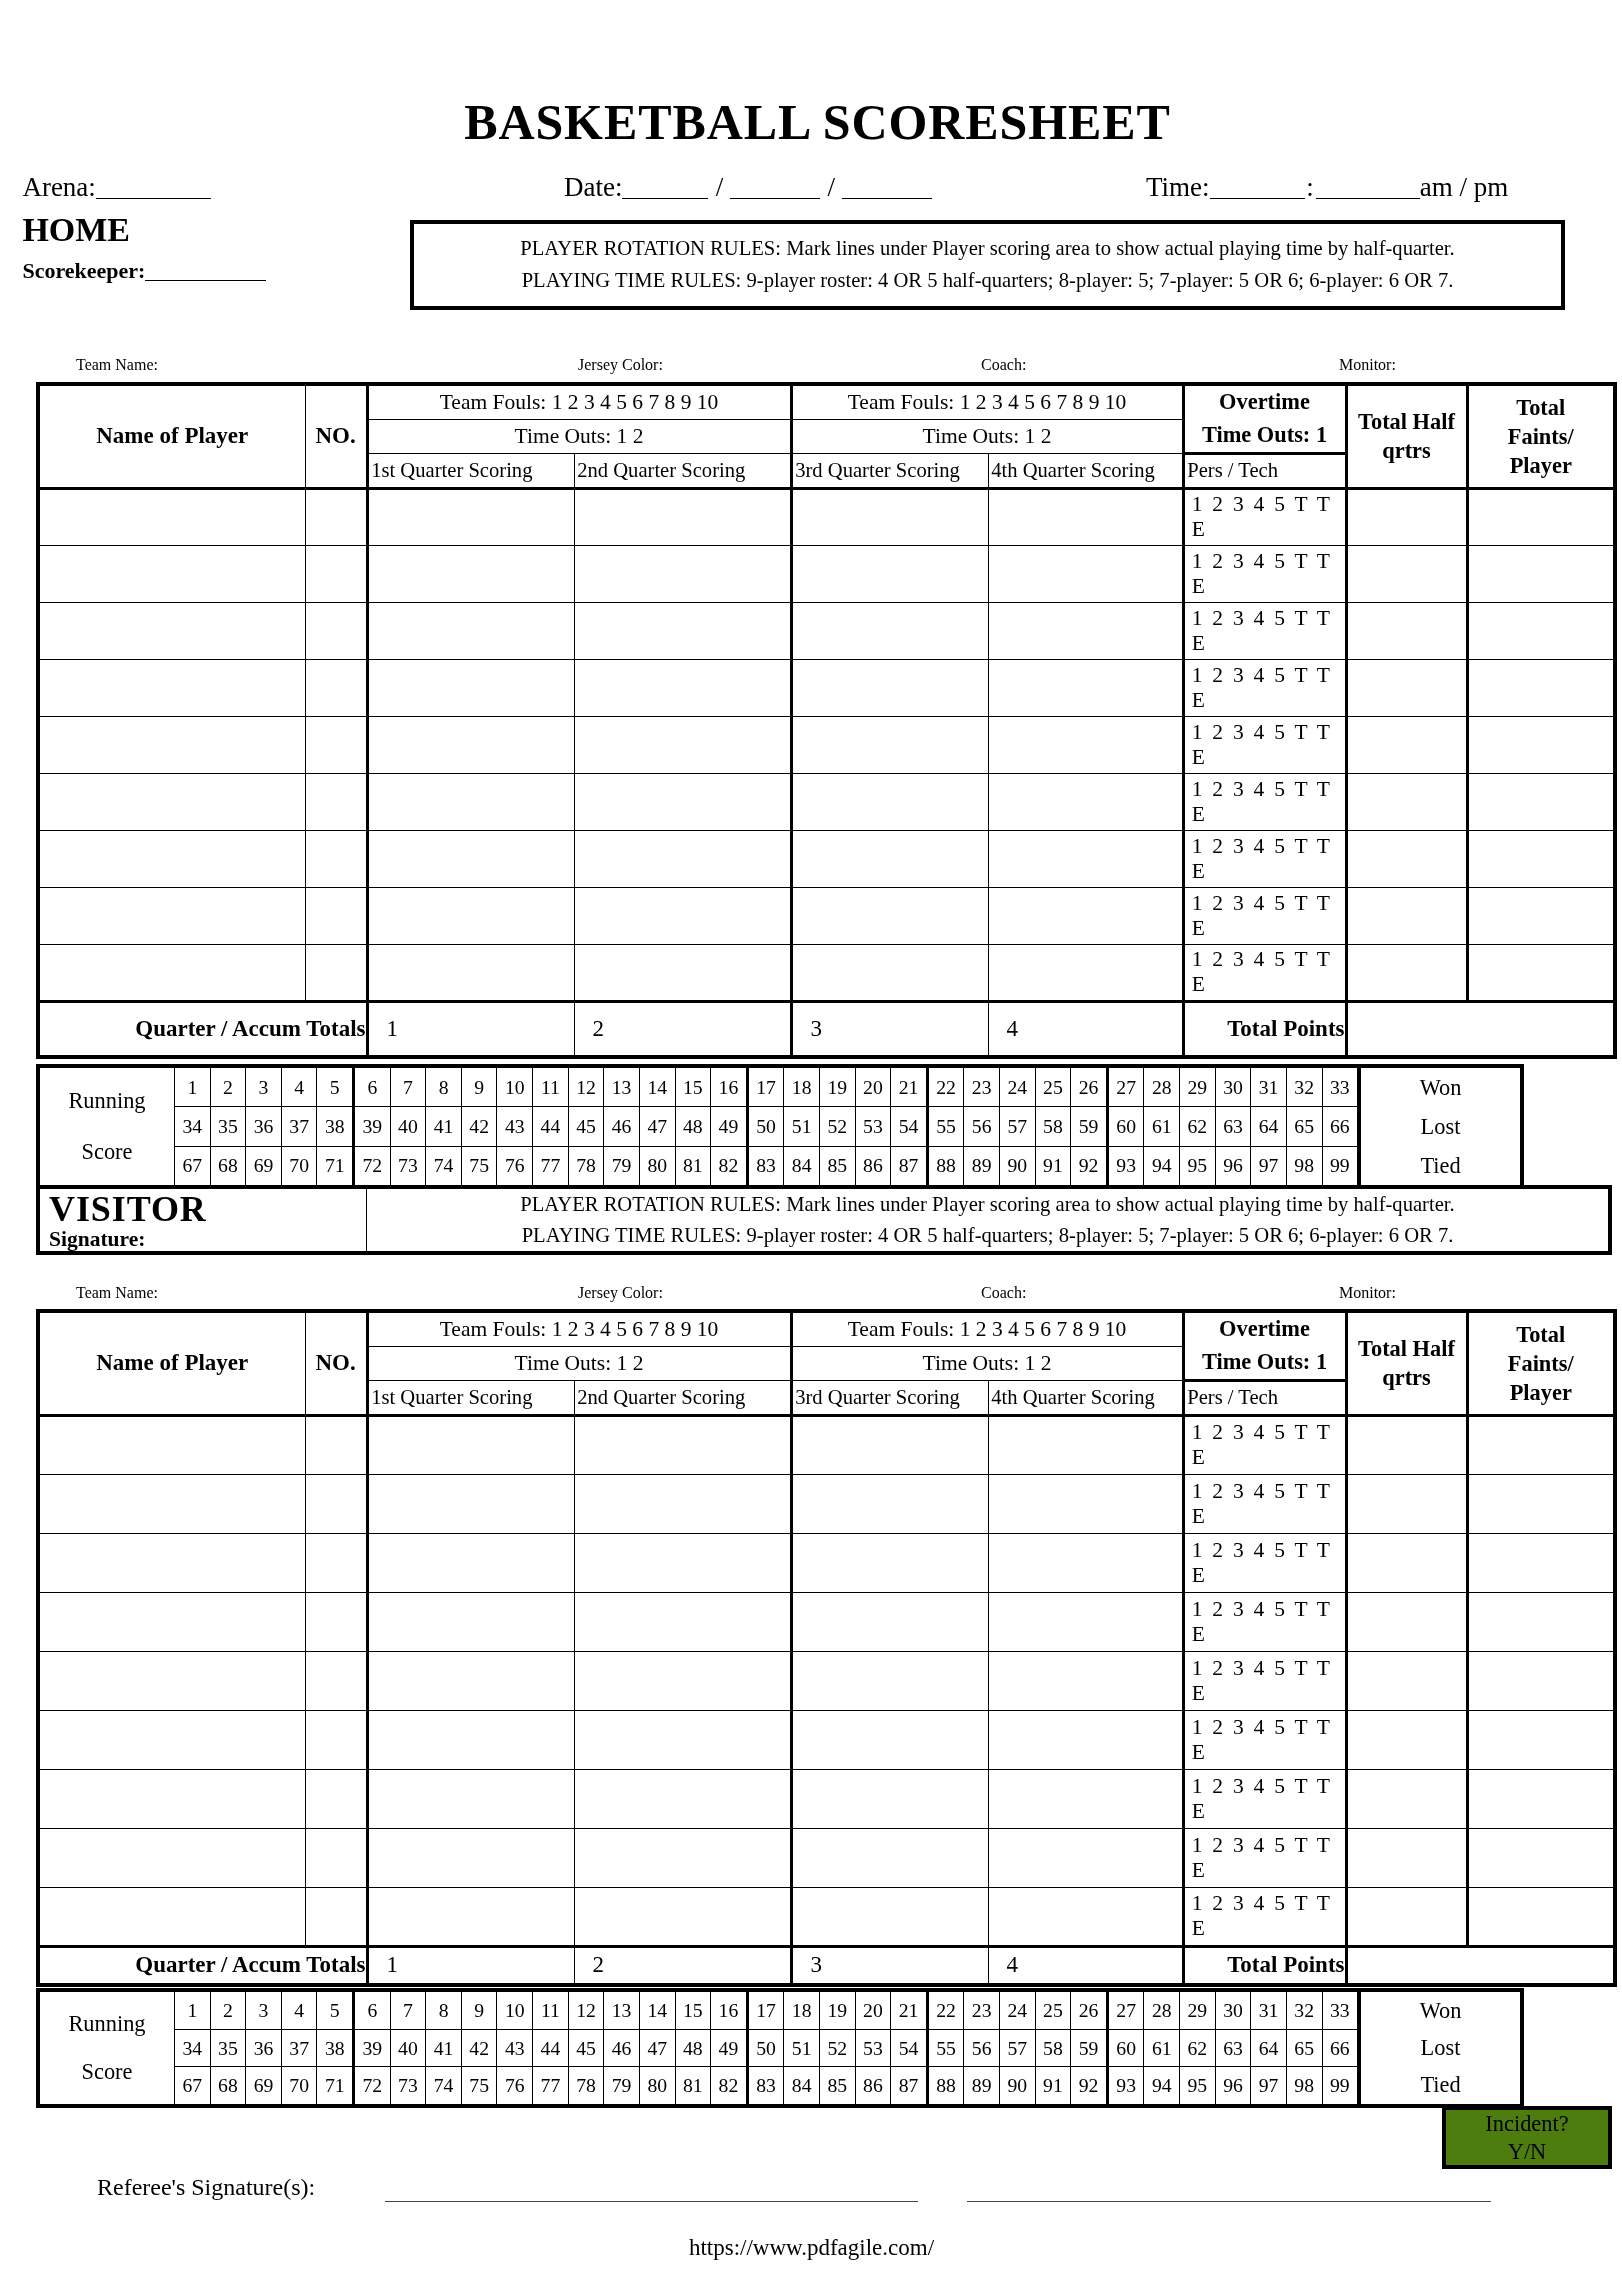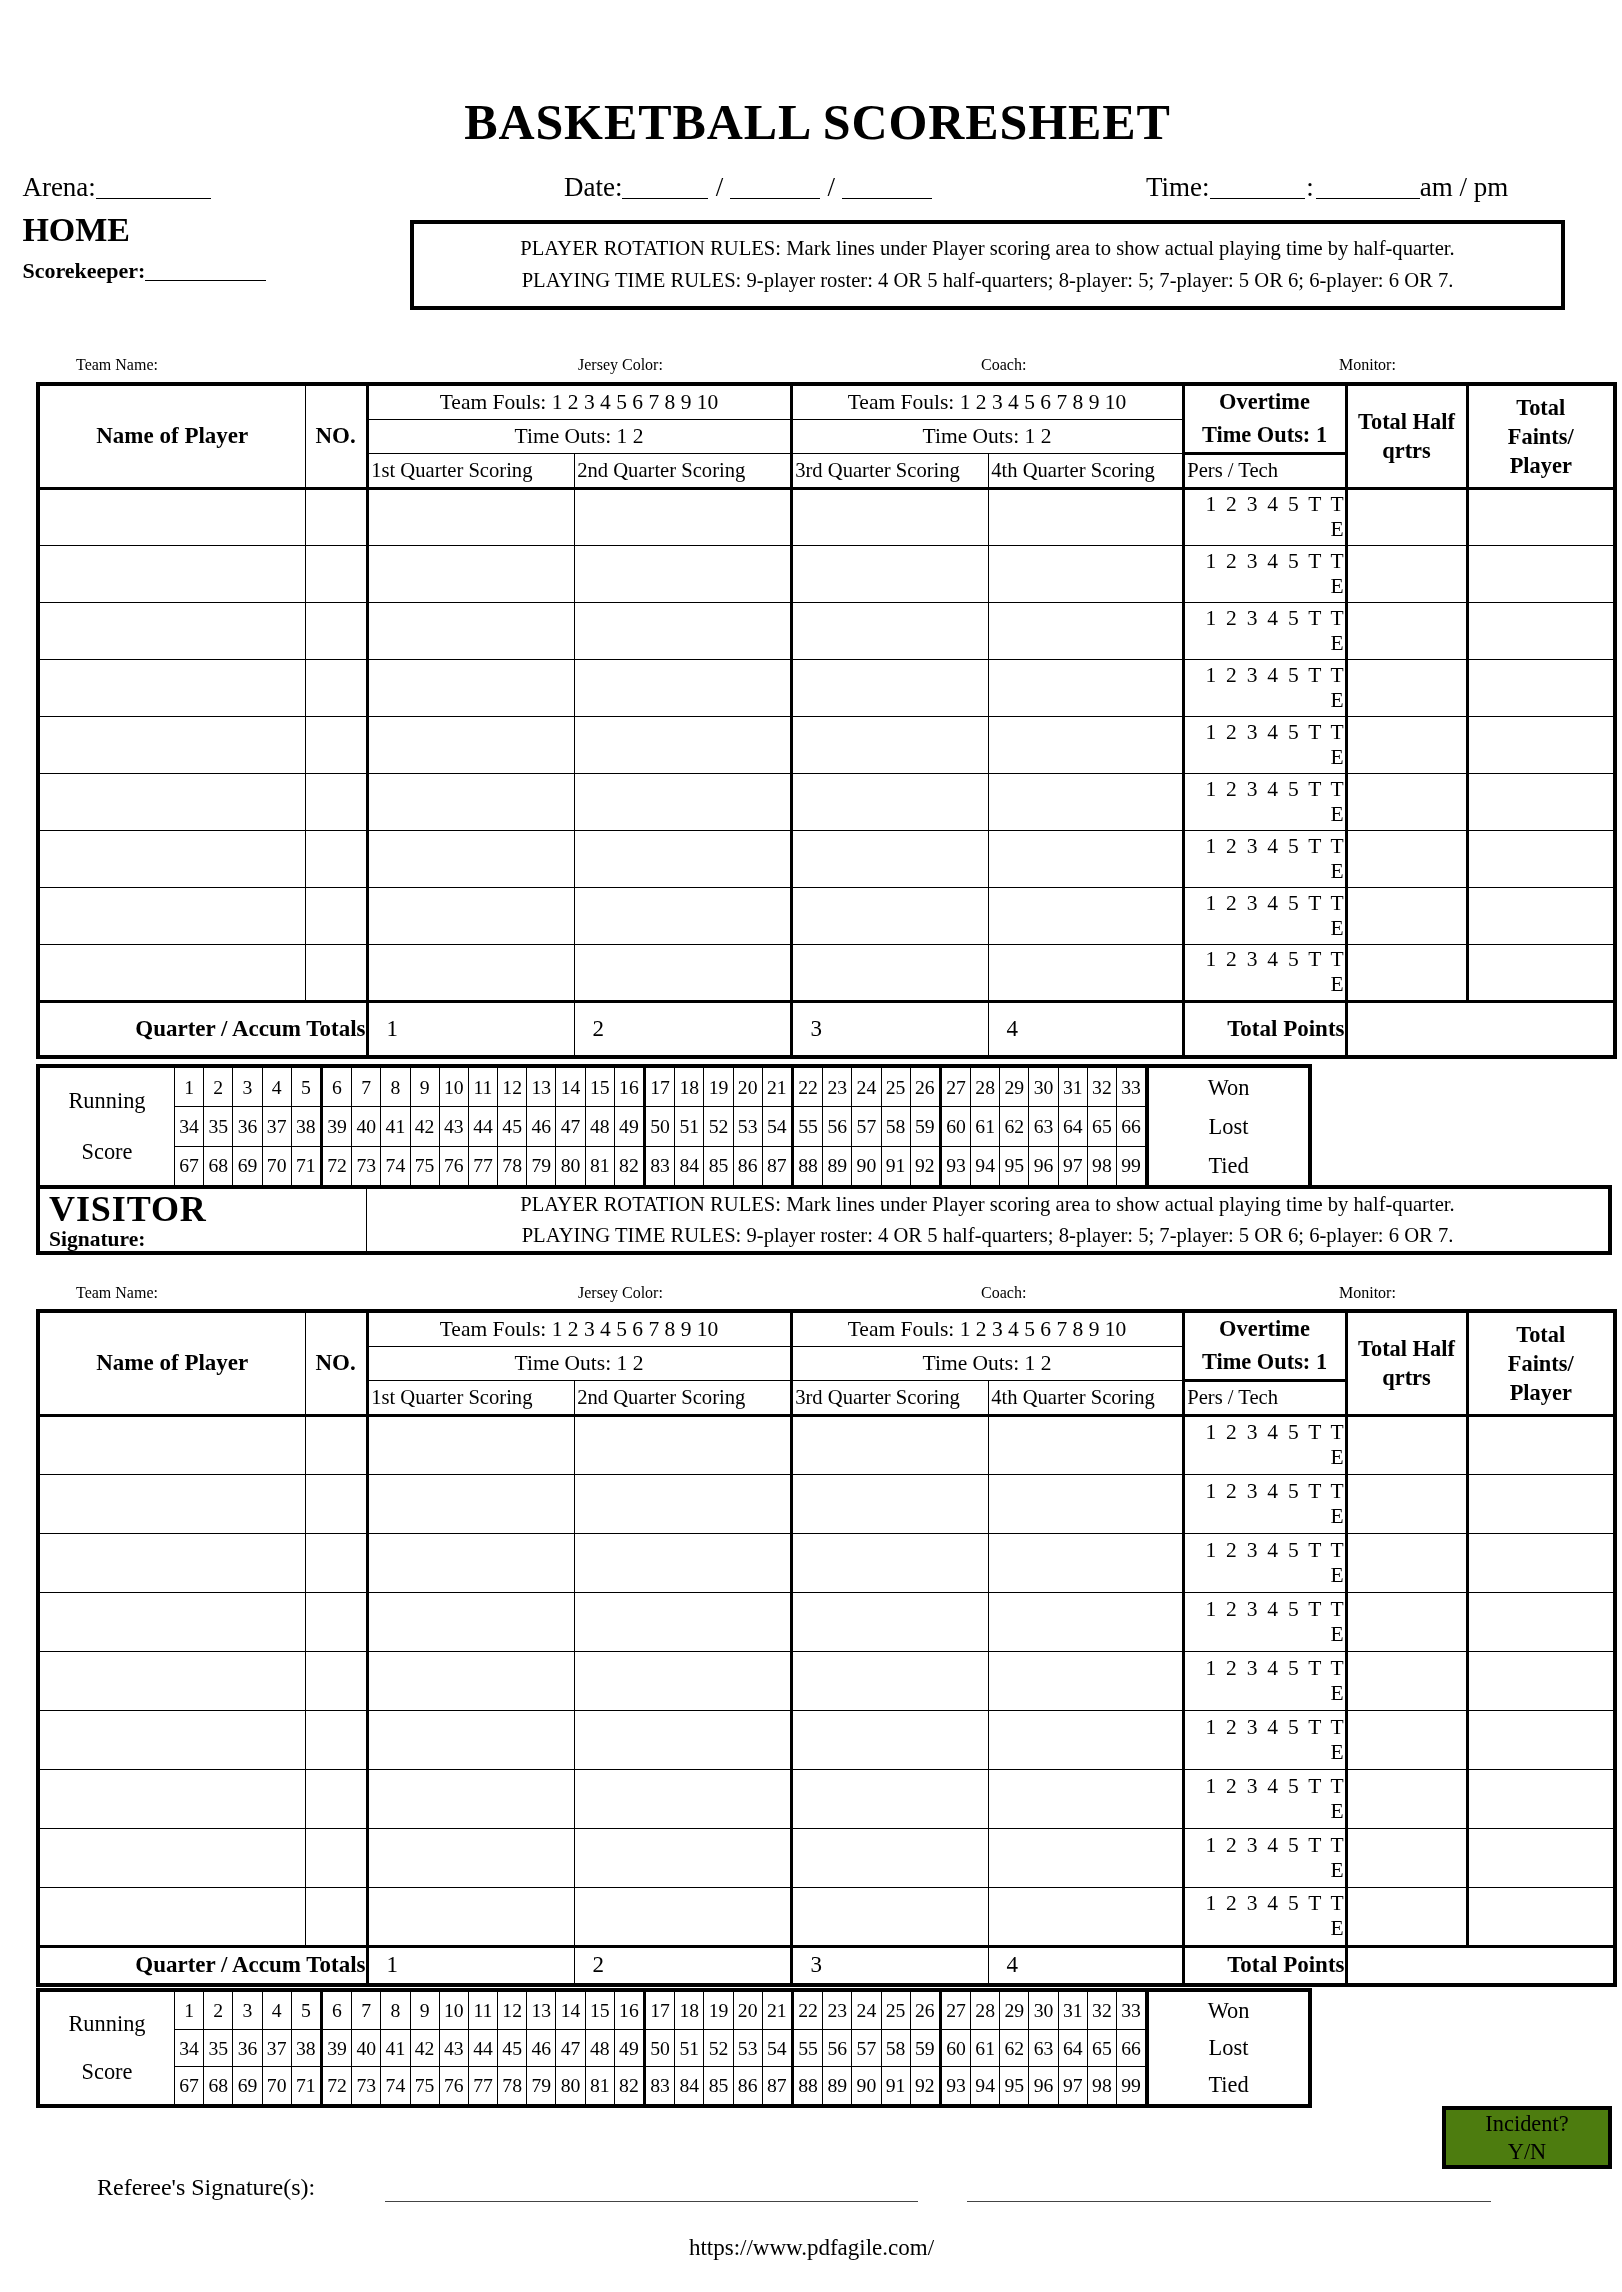--- a/index.html
+++ b/index.html
@@ -32,27 +32,27 @@
   .score-table tbody tr { height:57px; }
   .score-table.v tbody tr { height:59px; }
   .score-table tbody td { border-top:0.9px solid #333; }
   tr.totals { height:56px; }
   .score-table.v tr.totals { height:39px; }
   .hdr { text-align:center; font-size:21.5px; }
   .bighdr { text-align:center; font-size:23px; font-weight:bold; }
   .ot { text-align:center; font-size:22.4px; font-weight:bold; border-bottom:3.6px solid #000 !important; line-height:1.45; }
   .stk { text-align:center; font-size:22.4px; font-weight:bold; line-height:1.3; }
   .ql { font-size:20.6px; text-align:left; padding-left:2.7px; white-space:nowrap; }
-  .pf { font-size:21.5px; padding-left:7.2px; letter-spacing:0.9px; word-spacing:2.7px;text-align:right; }
+  .pf { font-size:21.5px; padding-left:7.2px; letter-spacing:0.9px; word-spacing:2.7px; }
   .tl { font-weight:bold; font-size:23px; padding-left:12.5px; text-align:right; }
   .tq { font-size:23px; padding-left:18px; text-align:left; }
   .tp { font-weight:bold; font-size:23px; padding-left:3.6px; text-align:right; }
 
   
-  .running { left:36px; width:1276px; height:125px; border:4.5px solid #000; display:flex; background:#fff;text-align:center; }
+  .running { left:36px; width:1488px; height:125px; border:4.5px solid #000; display:flex; background:#fff;text-align:center; }
   .rs-label { width:134px; display:flex; flex-direction:column; justify-content:space-around; align-items:center; font-size:22.4px; padding:7.2px 0; }
   .rs-grid { flex:1; display:flex; flex-direction:column; }
   .rs-row { flex:1; display:flex; }
   .rs-r2 { border-top:0.9px solid #000; }
   .rs-cell { flex:1; border-left:0.9px solid #000; display:flex; align-items:center; justify-content:center; font-size:19.7px; }
   .rs-g { border-left:3.6px solid #000; }
   .rs-results { width:163px; border-left:4.5px solid #000; display:flex; flex-direction:column; justify-content:space-around; align-items:center; font-size:22.4px; }
 
   
   .team-band { left:36px; width:1576px; height:70px; border:4.5px solid #000; display:flex; background:#fff; }

